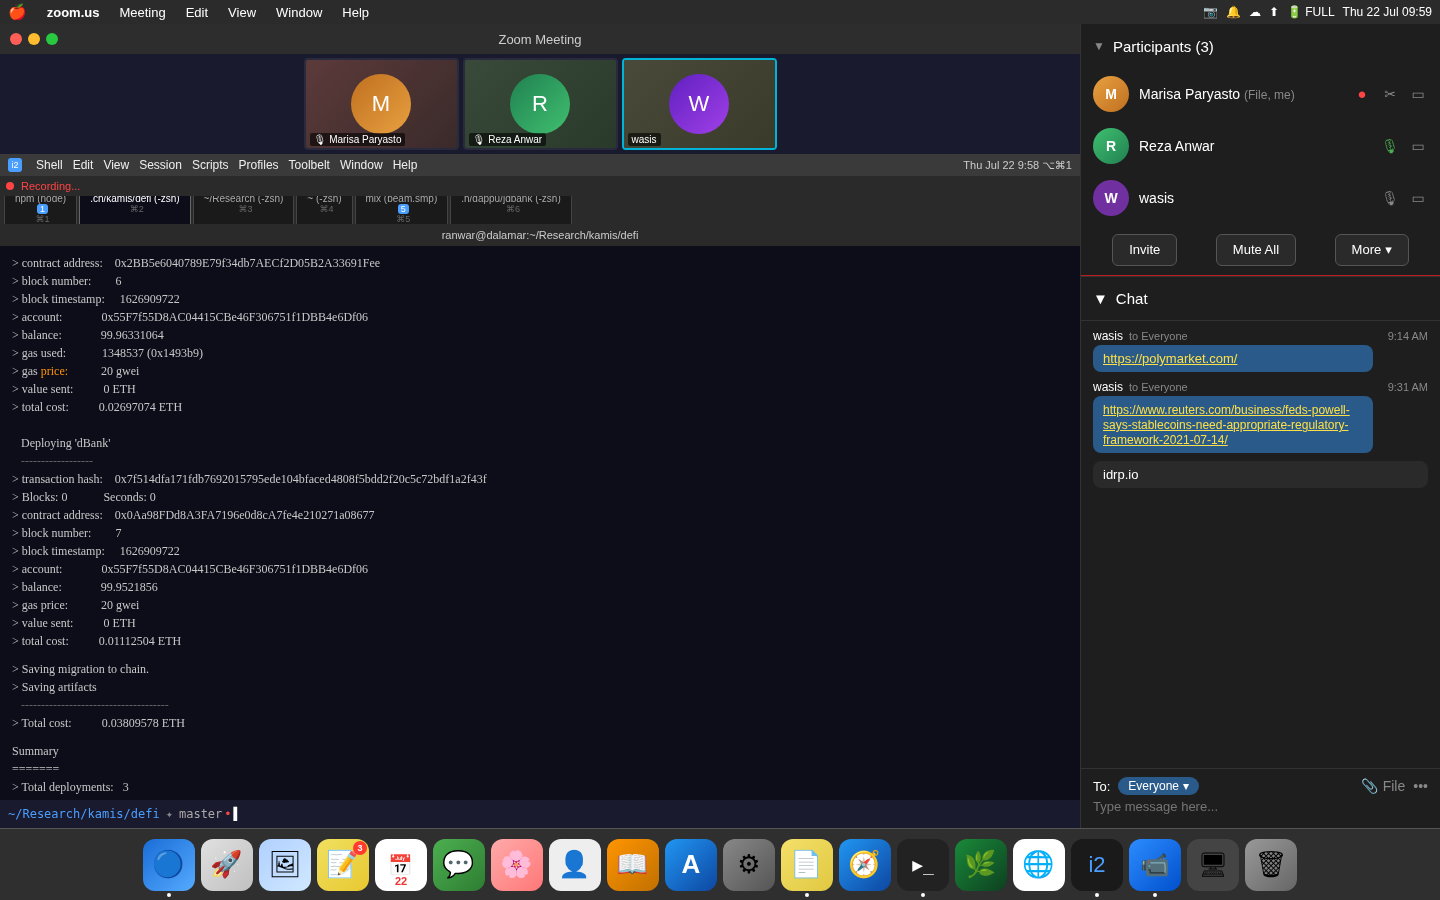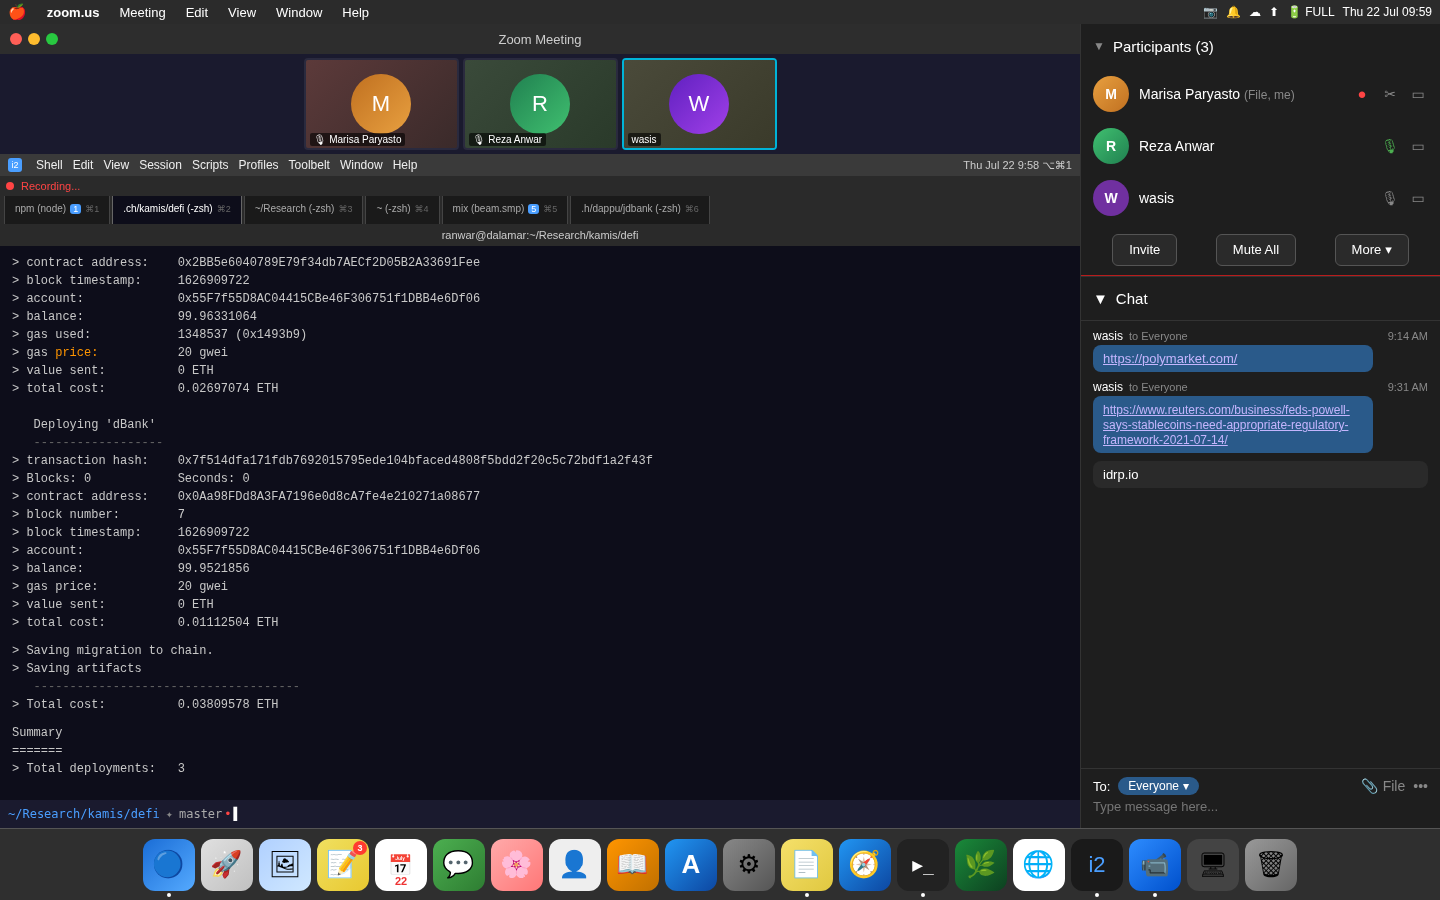--- a/index.html
+++ b/index.html
@@ -151,20 +151,21 @@
       background: #1a1a1a;
       border-radius: 4px 4px 0 0;
       display: flex;
       align-items: center;
       font-size: 10px;
       color: #aaa;
       cursor: pointer;
       white-space: nowrap;
       border: 1px solid #444;
       border-bottom: none;
+      flex-direction: column;
     }
     .tab.active { background: #0d0d1a; color: #fff; border-color: #666; }
     .tab .tab-num {
       margin-left: 4px;
       background: #4a9eff;
       color: #fff;
       border-radius: 3px;
       padding: 0 3px;
       font-size: 9px;
     }
@@ -185,21 +186,21 @@
     .terminal-content {
       flex: 1;
       background: #0d0d1a;
       padding: 8px 12px;
       font-family: 'SF Mono', 'Courier New', monospace;
       font-size: 12px;
       color: #c8c8c8;
       overflow: hidden;
       line-height: 1.5;
     }
-    .term-line { display: flex; flex-wrap: wrap; }
+    .term-line { display: flex; flex-wrap: wrap; font-family: Liberation Serif, serif; }
     .term-highlight { color: #ff9500; }
     .term-section { margin-top: 8px; }
     .term-separator { color: #666; }
 
     
     .prompt-bar {
       height: 28px;
       background: #1a1a2e;
       display: flex;
       align-items: center;
@@ -315,21 +316,21 @@
     .chat-to { font-size: 11px; color: #888; }
     .chat-time { font-size: 11px; color: #888; margin-left: auto; }
     .chat-bubble {
       background: #2a5a8a;
       border-radius: 8px;
       padding: 6px 10px;
       font-size: 13px;
       color: #fff;
       max-width: 280px;
     }
-    .chat-bubble a { color: #c4b5fd; text-decoration: underline; }
+    .chat-bubble a { color: #fde047; text-decoration: underline; }
     .chat-bubble-plain {
       background: #2a2a2a;
       border-radius: 8px;
       padding: 6px 10px;
       font-size: 13px;
       color: #fff;
     }
     .chat-input-area {
       height: 60px;
       border-top: 1px solid #333;
@@ -525,20 +526,23 @@
 
       <div class="terminal-title">
         <span>ranwar@dalamar:~/Research/kamis/defi</span>
       </div>
 
       <div class="terminal-content">
         <div class="term-line">
             <span>&gt; contract address:&nbsp;&nbsp;&nbsp;&nbsp;0x2BB5e6040789E79f34db7AECf2D05B2A33691Fee</span>
           </div>
         <div class="term-line">
+            <span>&gt; block number:&nbsp;&nbsp;&nbsp;&nbsp;&nbsp;&nbsp;&nbsp;&nbsp;6</span>
+          </div>
+        <div class="term-line">
             <span>&gt; block timestamp:&nbsp;&nbsp;&nbsp;&nbsp;&nbsp;1626909722</span>
           </div>
         <div class="term-line">
             <span>&gt; account:&nbsp;&nbsp;&nbsp;&nbsp;&nbsp;&nbsp;&nbsp;&nbsp;&nbsp;&nbsp;&nbsp;&nbsp;&nbsp;0x55F7f55D8AC04415CBe46F306751f1DBB4e6Df06</span>
           </div>
         <div class="term-line">
             <span>&gt; balance:&nbsp;&nbsp;&nbsp;&nbsp;&nbsp;&nbsp;&nbsp;&nbsp;&nbsp;&nbsp;&nbsp;&nbsp;&nbsp;99.96331064</span>
           </div>
         <div class="term-line">
             <span>&gt; gas used:&nbsp;&nbsp;&nbsp;&nbsp;&nbsp;&nbsp;&nbsp;&nbsp;&nbsp;&nbsp;&nbsp;&nbsp;1348537 (0x1493b9)</span>

